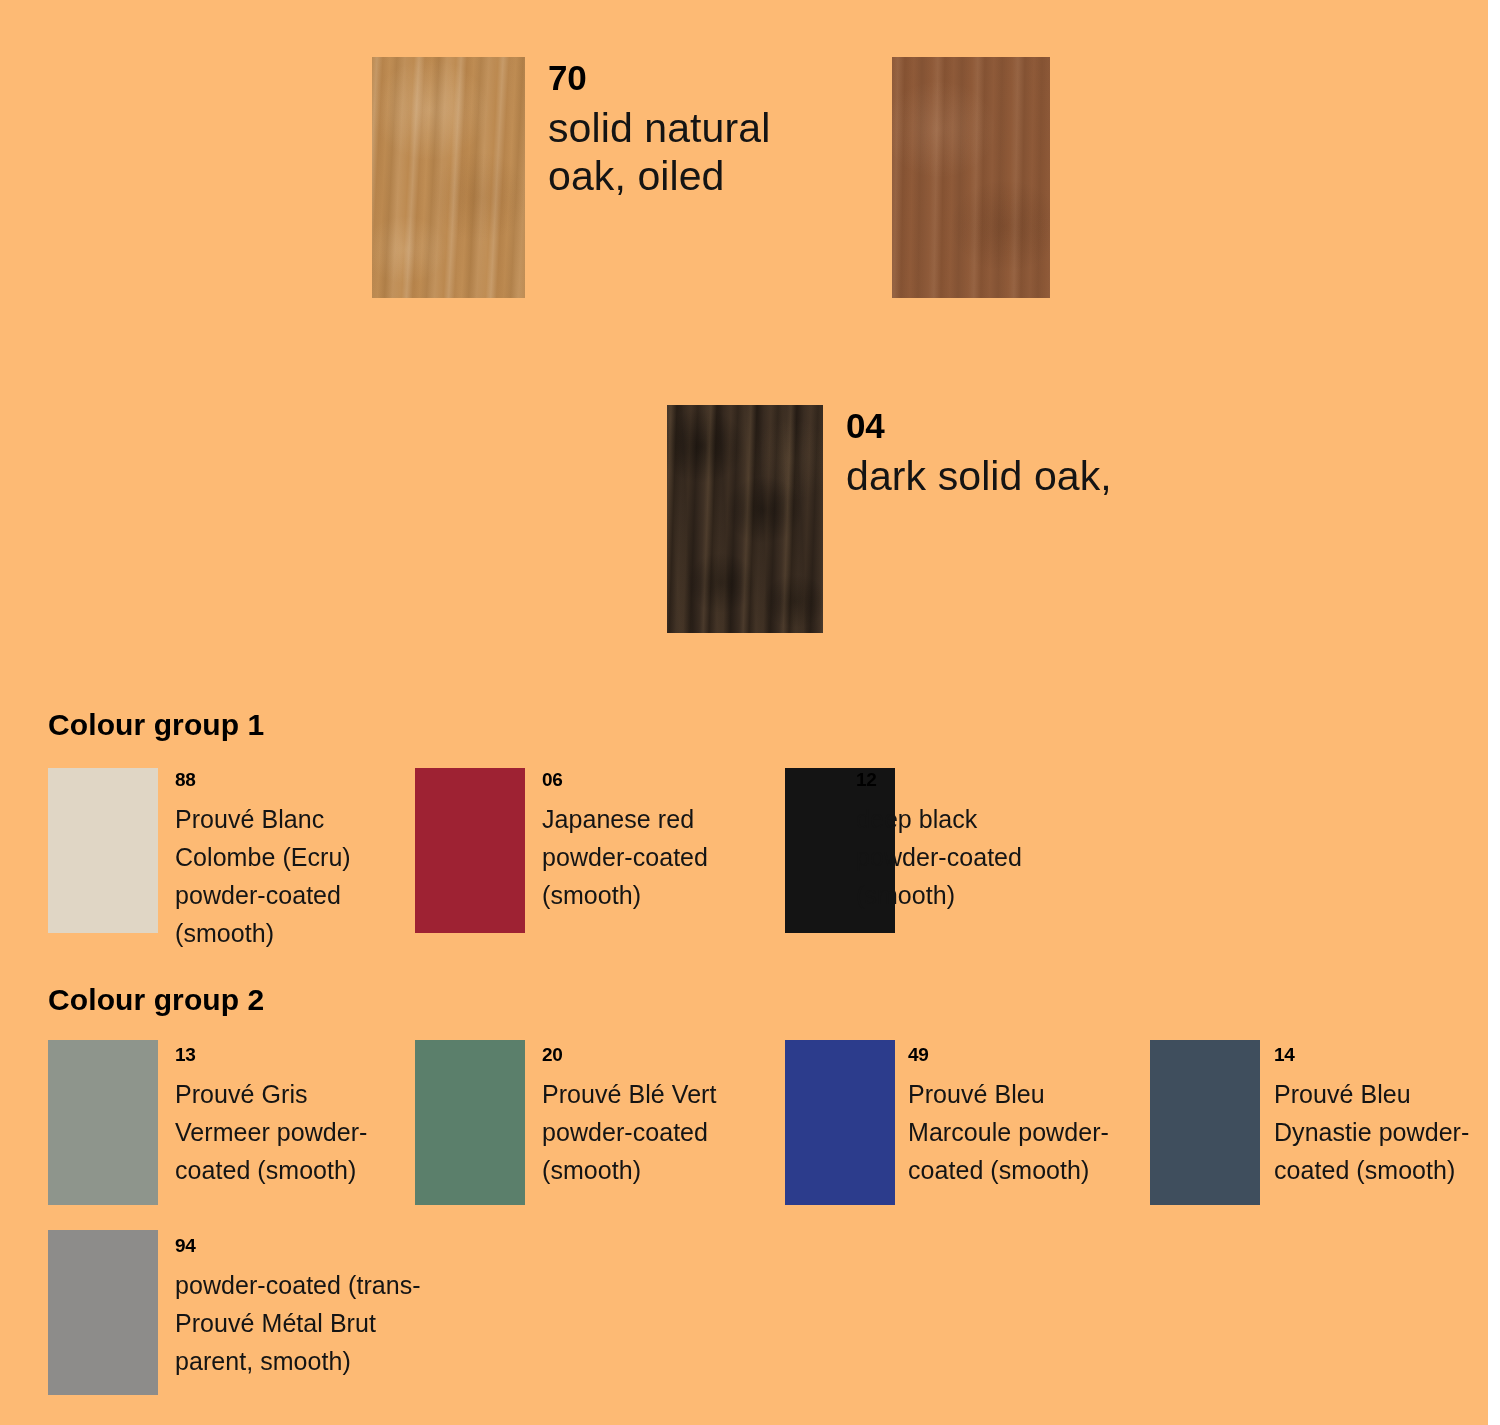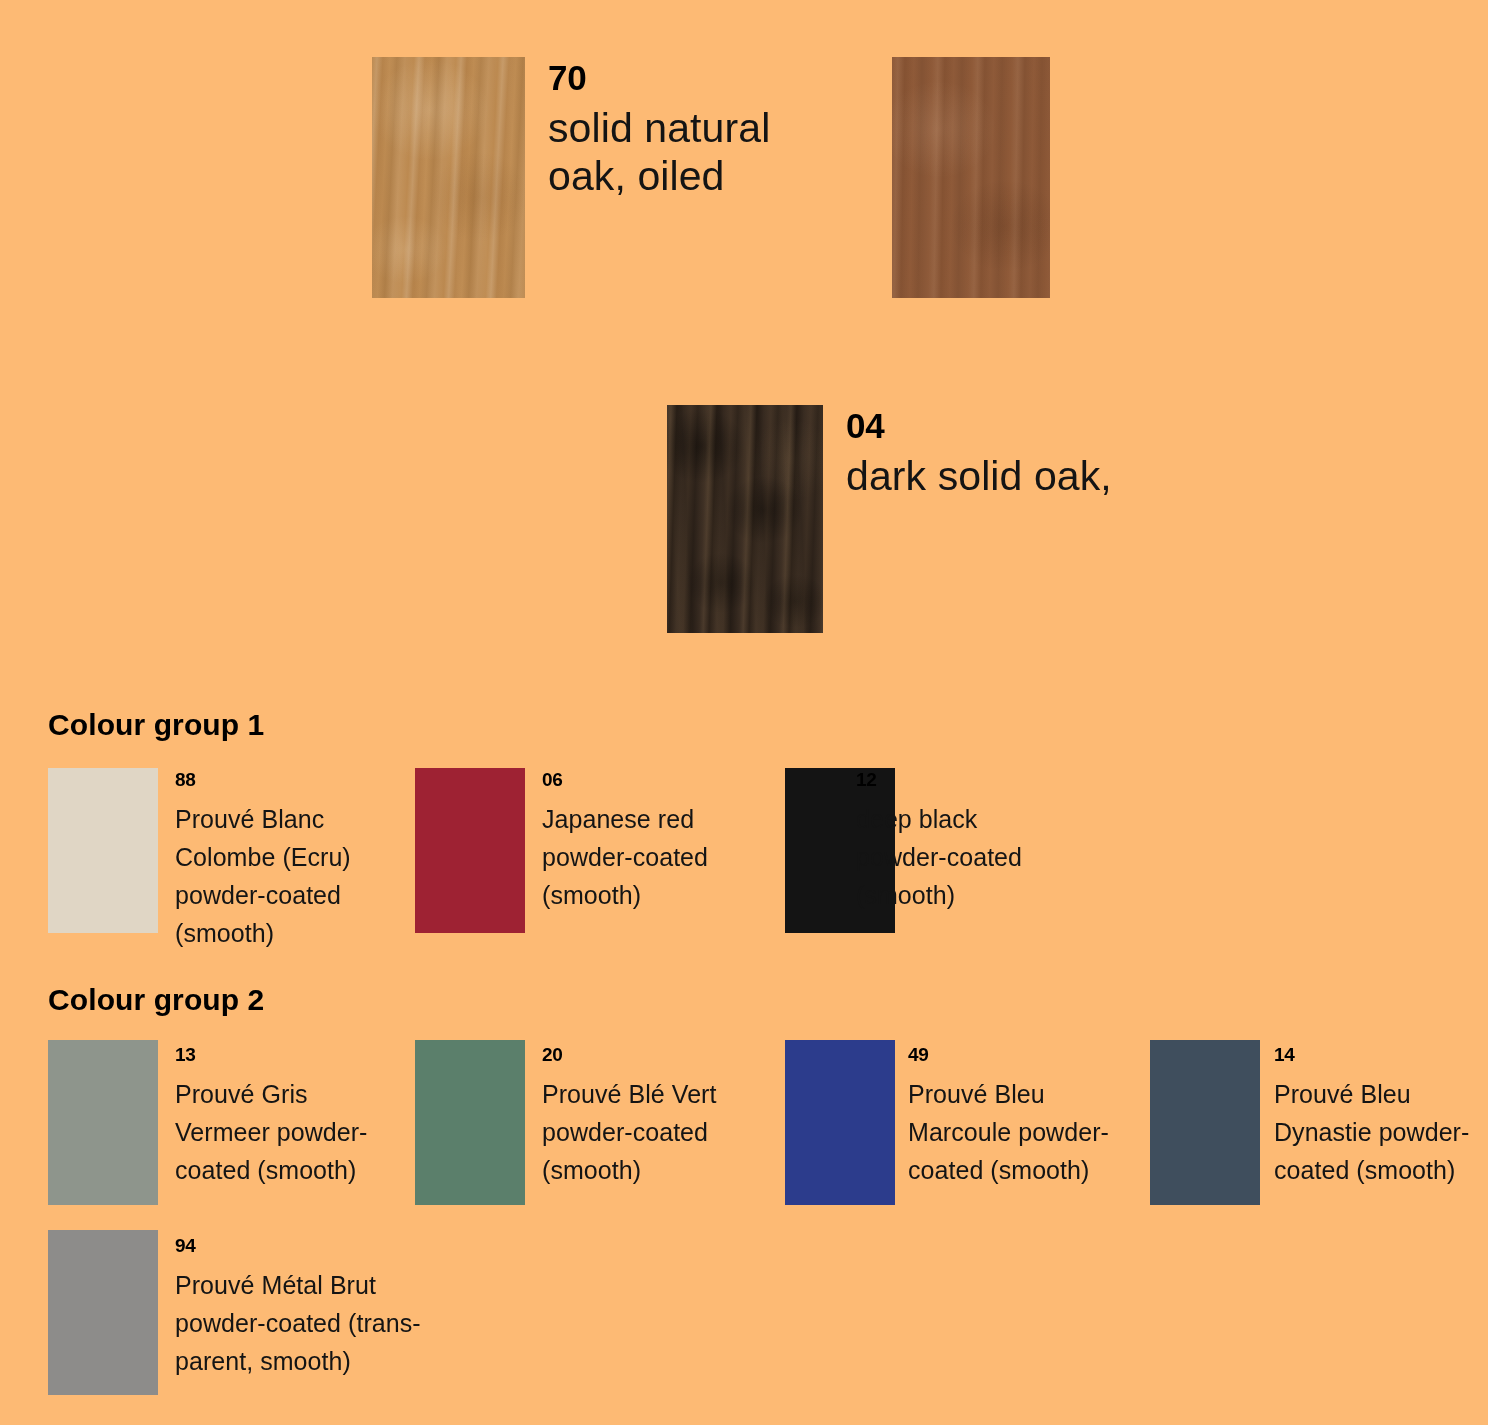--- a/index.html
+++ b/index.html
@@ -228,18 +228,18 @@
       <div class="desc">
         <div>Prouvé Bleu</div>
         <div>Dynastie powder-</div>
         <div>coated (smooth)</div>
       </div>
     </div>
     <div class="swatch" style="left: 48px; top: 1230px; width: 110px; height: 165px; background: rgb(141, 140, 138);"></div>
     <div class="label colour" style="left: 175px; top: 1232px;">
       <div class="code">94</div>
       <div class="desc">
+        <div>powder-coated (trans-</div>
         <div>Prouvé Métal Brut</div>
-        <div>powder-coated (trans-</div>
         <div>parent, smooth)</div>
       </div>
     </div>
   </div>
 
 </body></html>

